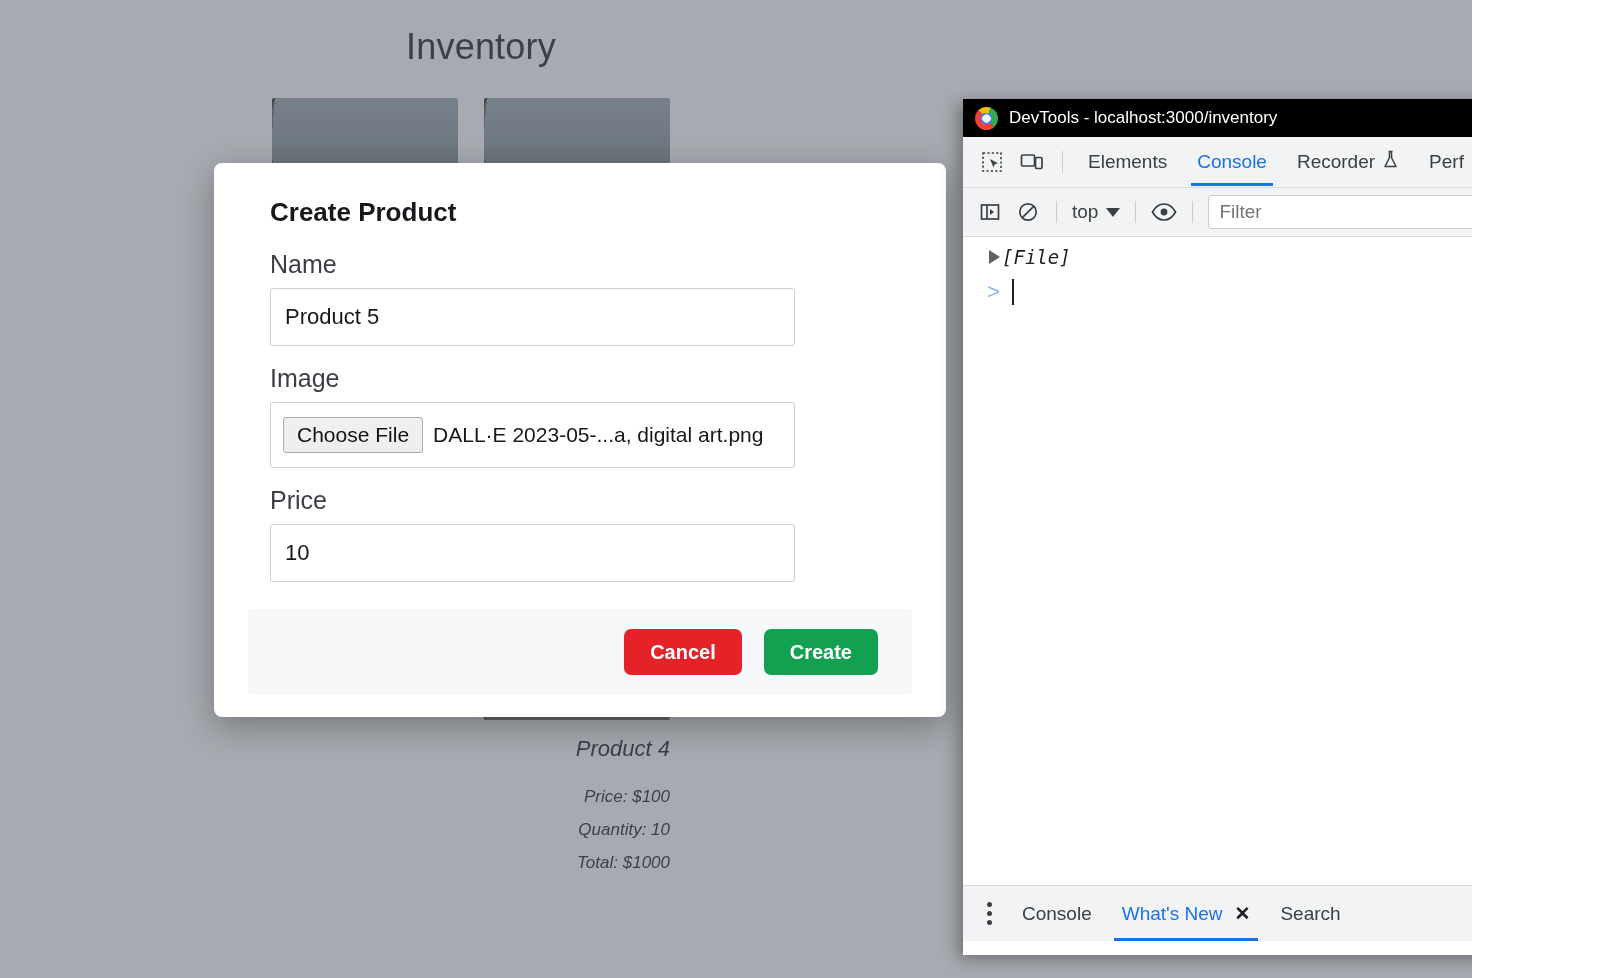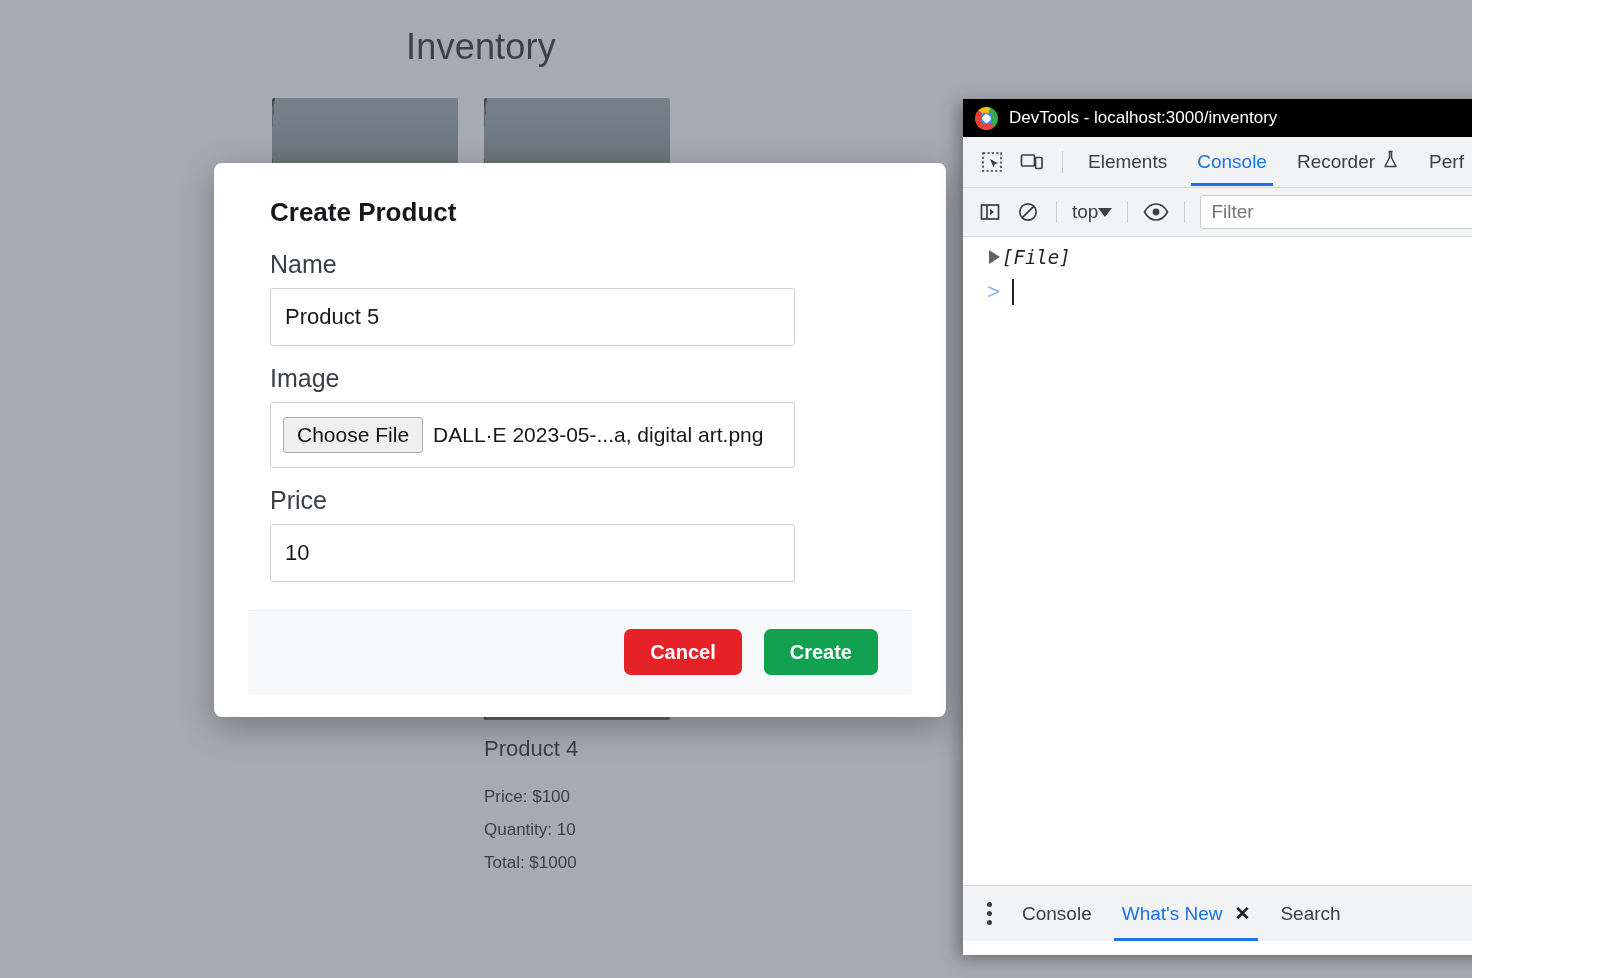--- a/index.html
+++ b/index.html
@@ -45,21 +45,22 @@
   .product-grid {
     display: flex;
     flex-wrap: wrap;
     gap: 26px 26px;
     padding: 30px 265px 0 272px;
     box-sizing: border-box;
     width: 962px;
   }
   .product-card {
     width: 186px;
-    text-align: left;
+    text-align: right;
+    font-style: italic;
   }
   .product-thumb {
     width: 186px;
     height: 104px;
     border-radius: 2px;
     background:
       linear-gradient(100deg, rgba(60,60,55,0.55) 0 2px, transparent 2px 9px),
       linear-gradient(82deg, rgba(50,48,42,0.5) 0 2px, transparent 2px 14px),
       linear-gradient(95deg, rgba(70,66,58,0.45) 0 3px, transparent 3px 21px),
       linear-gradient(88deg, rgba(40,42,38,0.4) 0 2px, transparent 2px 11px),
@@ -255,20 +256,21 @@
     border-bottom: 1px solid #d8dadd;
     display: flex;
     align-items: center;
     padding-left: 8px;
   }
   .dt-ctx {
     font-size: 19px;
     color: #3c4043;
     display: flex;
     align-items: center;
+    gap: 8px;
     padding: 0 6px;
   }
   .caret-down {
     width: 0; height: 0;
     border-left: 7px solid transparent;
     border-right: 7px solid transparent;
     border-top: 9px solid #3c4043;
   }
   .dt-filter-input {
     flex: 1;

